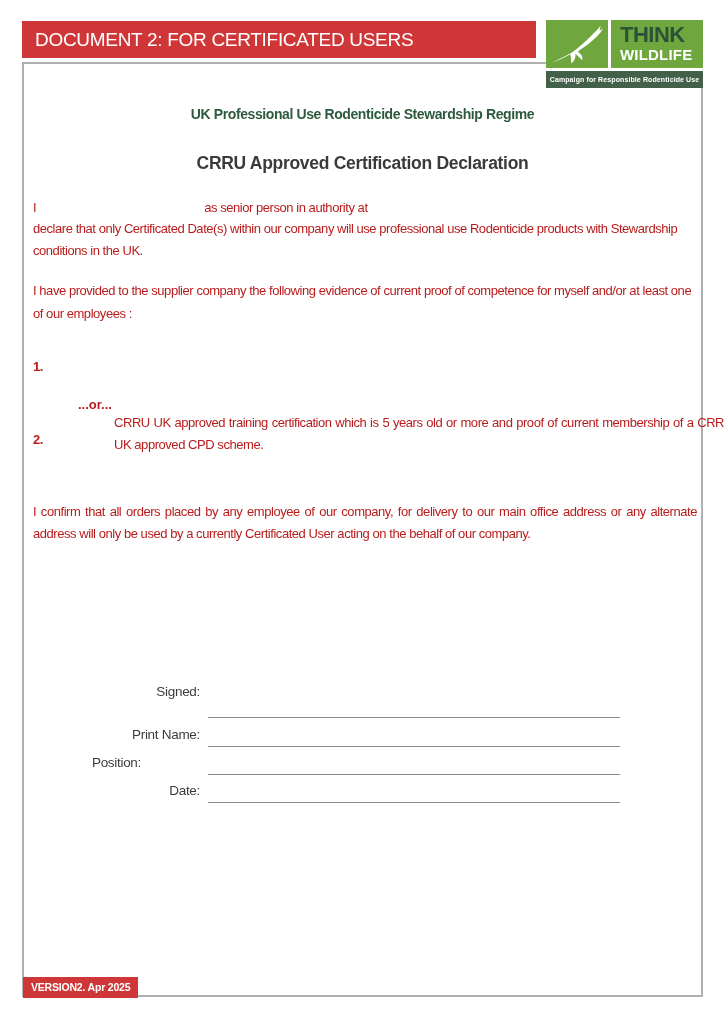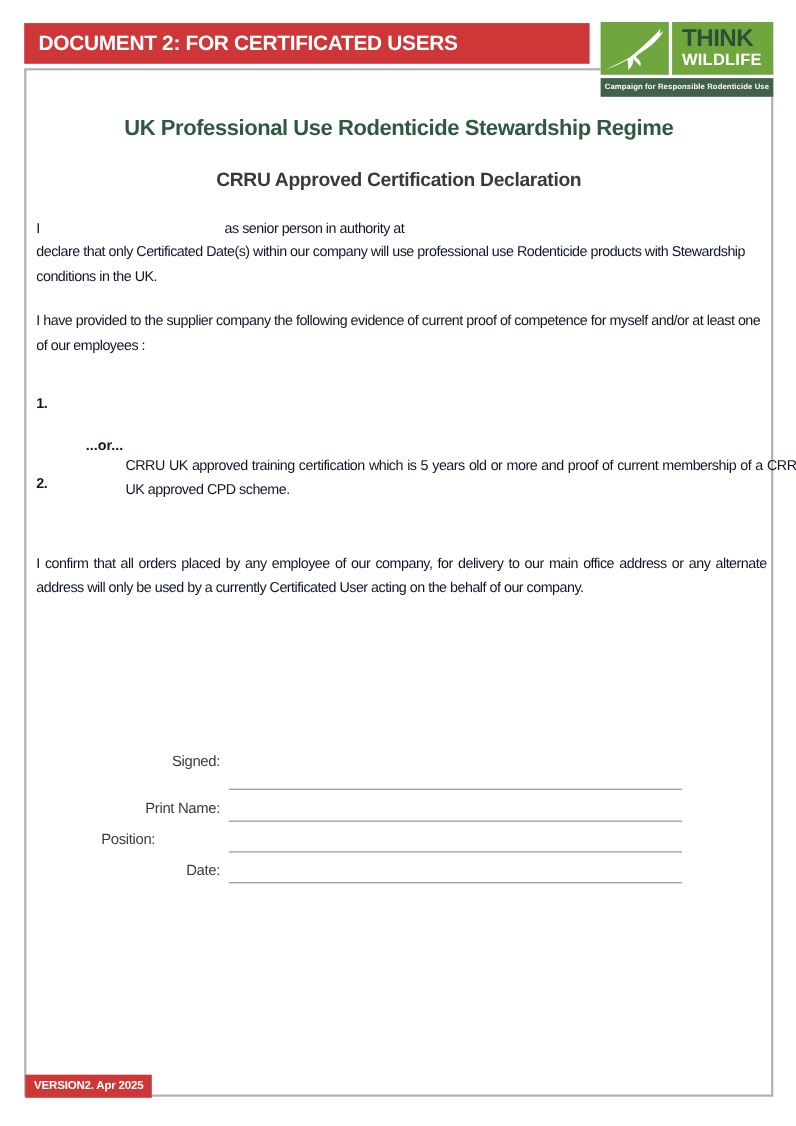--- a/index.html
+++ b/index.html
@@ -3,45 +3,45 @@
 <meta charset="utf-8">
 <style>
   * { margin:0; padding:0; box-sizing:border-box; }
   html,body { background:#ffffff; }
   body { font-family:"Liberation Sans", sans-serif; }
   .page { position:relative; width:724px; height:1024px; background:#ffffff; overflow:hidden; }
 
   
   .banner {
     position:absolute; left:22px; top:21px; width:514px; height:37px;
-    background:#cf3638; color:#ffffff; font-weight:bold; font-size:19px;
+    background:#cf3638; color:#ffffff; font-weight:normal; font-size:19px;
     line-height:37px; padding-left:13px; letter-spacing:-0.3px;
   }
 
   
   .logo { position:absolute; left:546px; top:20px; width:157px; background:#ffffff; z-index:5; }
   .logo-row { display:flex; gap:3px; height:48px; }
   .bird-box { width:62px; background:#6fa73e; position:relative; overflow:hidden; }
   .bird-box svg { position:absolute; left:2px; top:4px; }
   .think-box { flex:1; background:#6fa73e; padding:3px 0 0 9px; }
   .think-line1 { color:#2c5038; font-weight:bold; font-size:22px; letter-spacing:-0.5px; line-height:23px; }
   .think-line2 { color:#ffffff; font-weight:bold; font-size:15px; letter-spacing:0.2px; line-height:17px; }
   .tagline {
     margin-top:3px; height:17px; background:#42604a; color:#ffffff;
     font-size:7px; font-weight:bold; text-align:center; line-height:17px; letter-spacing:0.1px;
   }
 
   
   .frame { position:absolute; left:22px; top:62px; width:681px; height:935px; border:2px solid #b0b0b0; background:#ffffff; }
 
   .abs { position:absolute; }
-  .doc-title { left:22px; top:106px; width:681px; text-align:center; color:#2d5a3e; font-weight:bold; font-size:20px; letter-spacing:-0.4px; }
+  .doc-title { left:22px; top:106px; width:681px; text-align:center; color:#2d5a3e; font-weight:bold; font-size:14px; letter-spacing:-0.4px; }
   .doc-subtitle { left:22px; top:153px; width:681px; text-align:center; color:#3a3a3a; font-weight:bold; font-size:17.5px; letter-spacing:-0.3px; }
 
-  .body-text { color:#0f172a; font-size:13px; letter-spacing:-0.45px; line-height:21.5px; }
+  .body-text { color:#b91c1c; font-size:13px; letter-spacing:-0.45px; line-height:21.5px; }
   .intro-line { left:33px; top:197px; width:664px; }
   .blank { display:inline-block; height:1px; }
   .blank-name { width:168px; }
   .blank-company { width:200px; }
   .intro-rest { left:33px; top:218px; width:664px; }
   .evidence-intro { left:33px; top:279px; width:664px; line-height:23px; }
 
   .list-num { position:absolute; left:33px; font-weight:bold; }
   .list-text { position:absolute; left:78px; width:619px; }
   .item1-num { top:356px; }

